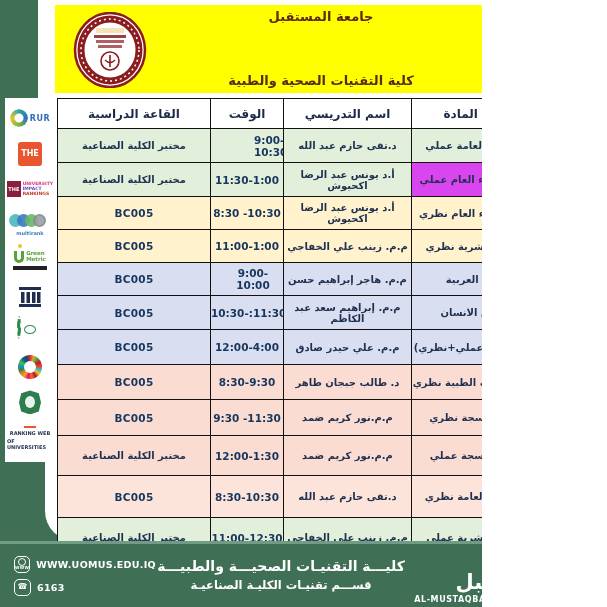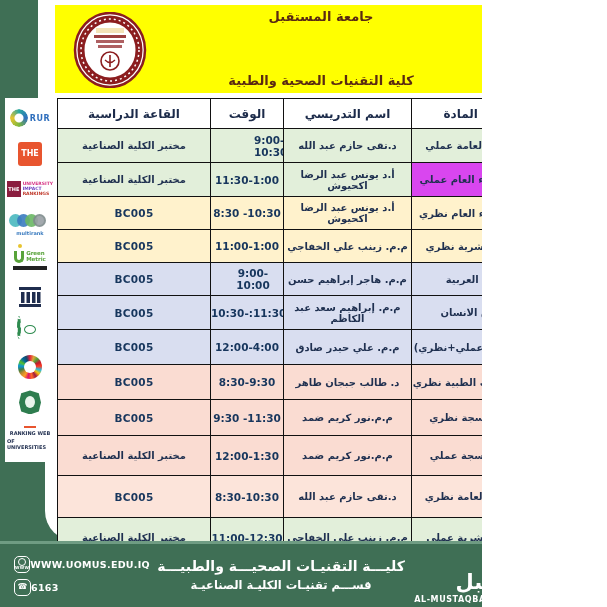--- a/index.html
+++ b/index.html
@@ -65,21 +65,21 @@
   td.time { font-size:10.5px; color:#17365d; }
   td.room { font-size:10px; }
   td.room.code { font-size:10.5px; color:#17365d; letter-spacing:.3px; }
   td.day-cell { position:relative; }
   .day-text { position:absolute; top:50%; left:50%; transform:translate(-50%,-50%) rotate(90deg); white-space:nowrap; font-size:11.5px; font-weight:bold; color:#1c2b4a; }
   col.c-day{width:66px;} col.c-subj{width:128px;} col.c-instr{width:128px;} col.c-time{width:73px;} col.c-room{width:153px;}
 
   
   .footer { position:absolute; left:0; top:541px; width:607px; height:66px; background:#3f6f55; border-top:3px solid #6f9c83; display:flex; align-items:center; }
   .footer-left { width:150px; padding-left:14px; display:flex; flex-direction:column; gap:6px; }
-  .contact-row { display:flex; align-items:center; color:#fff; }
+  .contact-row { display:flex; align-items:center; gap:6px; color:#fff; }
   .contact-ico { width:17px; height:17px; border:1.6px solid #fff; border-radius:5px; display:flex; flex-direction:column; align-items:center; justify-content:center; font-size:8px; line-height:1; color:#fff; }
   .contact-ico .www { font-size:4px; font-weight:bold; letter-spacing:.3px; }
   .contact-ico .globe { width:8px; height:8px; border:1px solid #fff; border-radius:50%; }
   .contact-txt { font-size:9.5px; font-weight:bold; letter-spacing:.3px; }
   .footer-center { flex:1; text-align:center; direction:rtl; color:#fff; line-height:1.5; }
   .footer-center .f1 { font-size:12px; font-weight:bold; }
   .footer-center .f2 { font-size:14px; font-weight:bold; }
   .footer-center .f3 { font-size:11.5px; font-weight:bold; }
   .footer-right { width:195px; display:flex; align-items:center; justify-content:flex-end; padding-right:8px; gap:6px; }
   .fr-texts { display:flex; flex-direction:column; align-items:center; }

